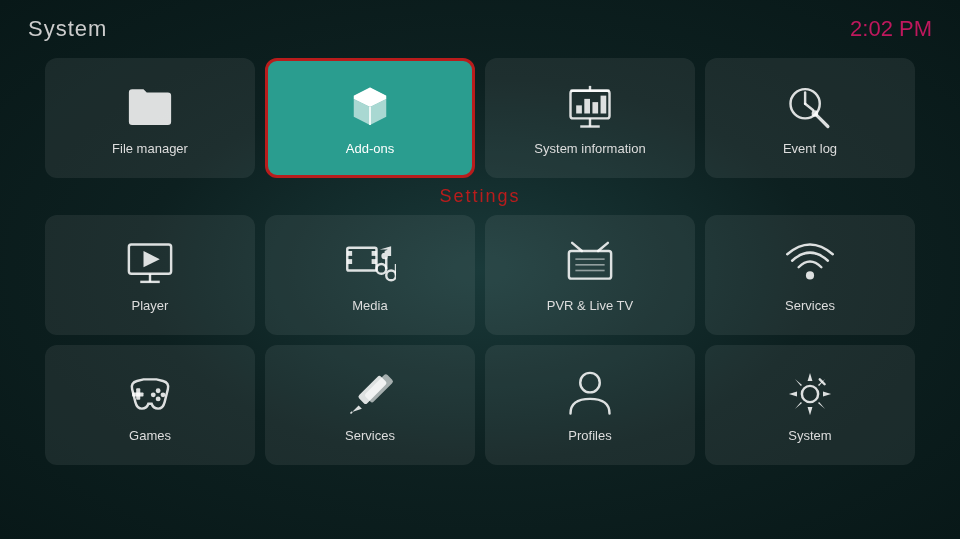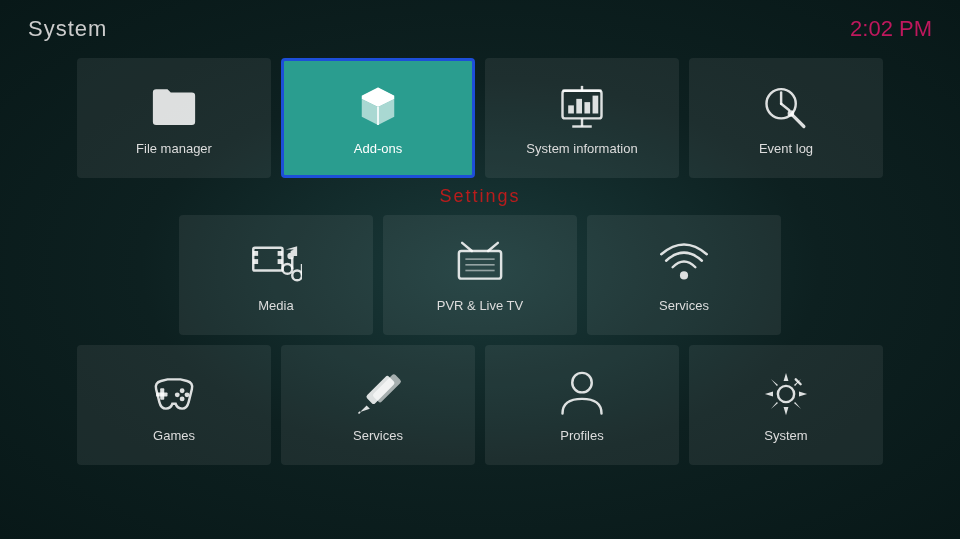--- a/index.html
+++ b/index.html
@@ -52,36 +52,36 @@
 
     .grid-row {
       display: flex;
       justify-content: center;
       gap: 10px;
       padding: 0 30px;
       margin-bottom: 10px;
     }
 
     .tile {
-      width: 194px;
+      width: 210px;
       height: 120px;
       background: rgba(255,255,255,0.07);
-      border-radius: 4px;
+      border-radius: 12px;
       display: flex;
       flex-direction: column;
       align-items: center;
       justify-content: center;
       cursor: pointer;
       position: relative;
       transition: background 0.2s;
     }
 
     .tile.active {
       background: #2a9d8f;
-      border: 3px solid #1d4ed8;
+      border: 3px solid #b91c1c;
     }
 
     .tile-label {
       font-size: 13px;
       font-weight: 400;
       color: #ddd;
       margin-top: 8px;
       text-align: center;
     }
 
@@ -176,20 +176,33 @@
     </div>
     <span class="tile-label">Event log</span>
   </div>
 
 </div>
 
 <div class="settings-label">Settings</div>
 
 <div class="grid-row">
 
+  <div class="tile">
+    <div class="tile-icon">
+      <svg viewBox="0 0 64 64" xmlns="http://www.w3.org/2000/svg">
+
+        <rect x="6" y="8" width="52" height="36" rx="3" fill="none" stroke="rgba(255,255,255,0.85)" stroke-width="3"></rect>
+        <line x1="32" y1="44" x2="32" y2="54" stroke="rgba(255,255,255,0.85)" stroke-width="3"></line>
+        <line x1="20" y1="54" x2="44" y2="54" stroke="rgba(255,255,255,0.85)" stroke-width="3"></line>
+
+        <polygon points="24,16 24,36 44,26" fill="rgba(255,255,255,0.85)"></polygon>
+      </svg>
+    </div>
+    <span class="tile-label">Player</span>
+  </div>
 
   <div class="tile">
     <div class="tile-icon">
       <svg viewBox="0 0 64 64" xmlns="http://www.w3.org/2000/svg">
 
         <rect x="4" y="12" width="36" height="28" rx="2" fill="none" stroke="rgba(255,255,255,0.85)" stroke-width="3"></rect>
         <rect x="4" y="16" width="6" height="6" fill="rgba(255,255,255,0.85)"></rect>
         <rect x="4" y="26" width="6" height="6" fill="rgba(255,255,255,0.85)"></rect>
         <rect x="34" y="16" width="6" height="6" fill="rgba(255,255,255,0.85)"></rect>
         <rect x="34" y="26" width="6" height="6" fill="rgba(255,255,255,0.85)"></rect>

